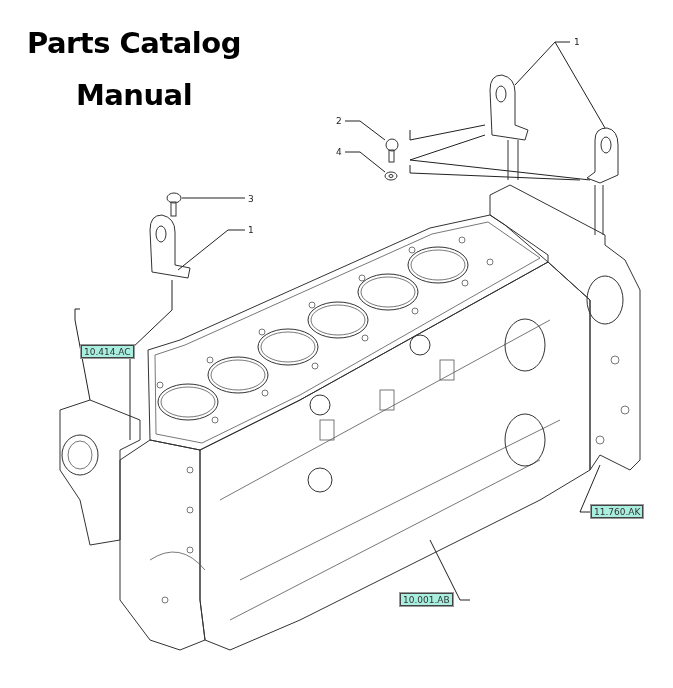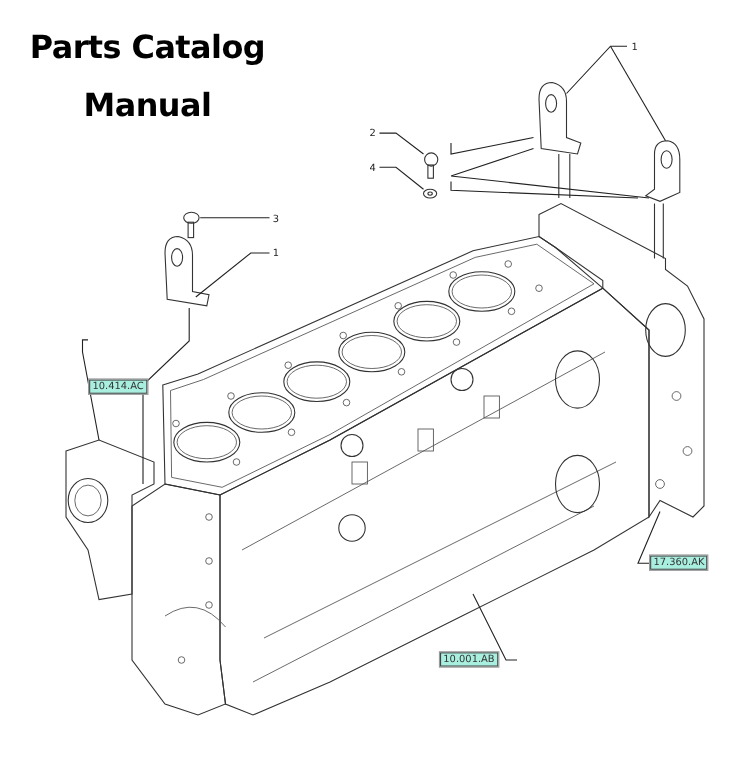--- a/index.html
+++ b/index.html
@@ -143,14 +143,14 @@
   <g>
     <text class="callnum" x="574" y="45">1</text>
     <text class="callnum" x="336" y="124">2</text>
     <text class="callnum" x="336" y="155">4</text>
     <text class="callnum" x="248" y="202">3</text>
     <text class="callnum" x="248" y="233">1</text>
   </g>
 </svg>
 
 <div class="ref" style="left:81px; top:302px;margin-top:43px;">10.414.AC</div>
-<div class="ref" style="left:591px; top:505px;">17.360.AK</div>
+<div class="ref" style="left:591px; top:505px;">11.760.AK</div>
 <div class="ref" style="left:400px; top:593px;text-align:center;">10.001.AB</div>
 
 </body></html>

